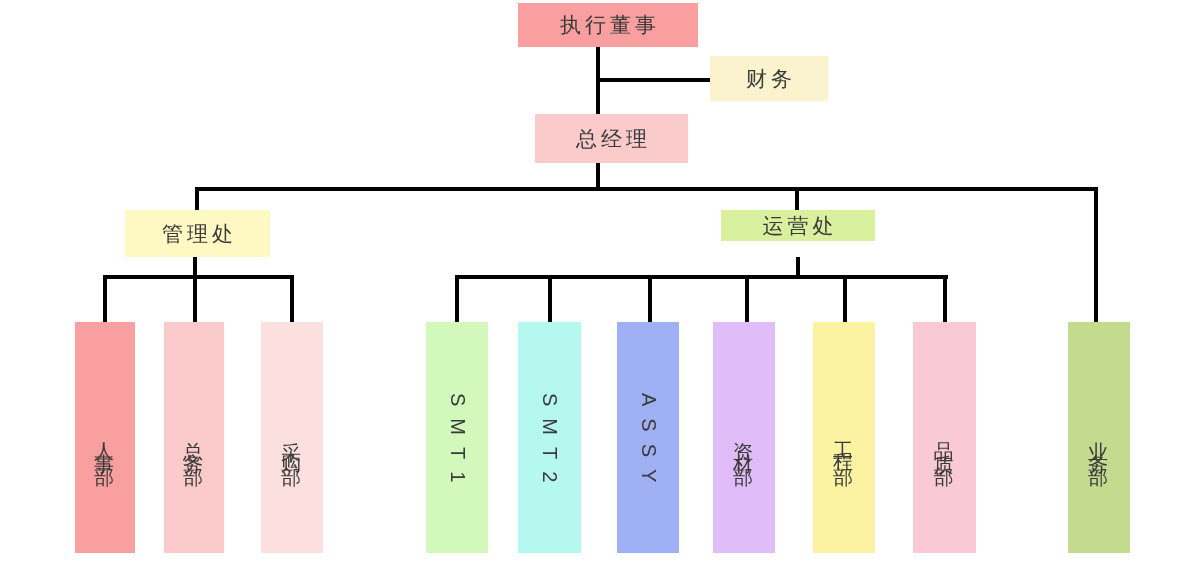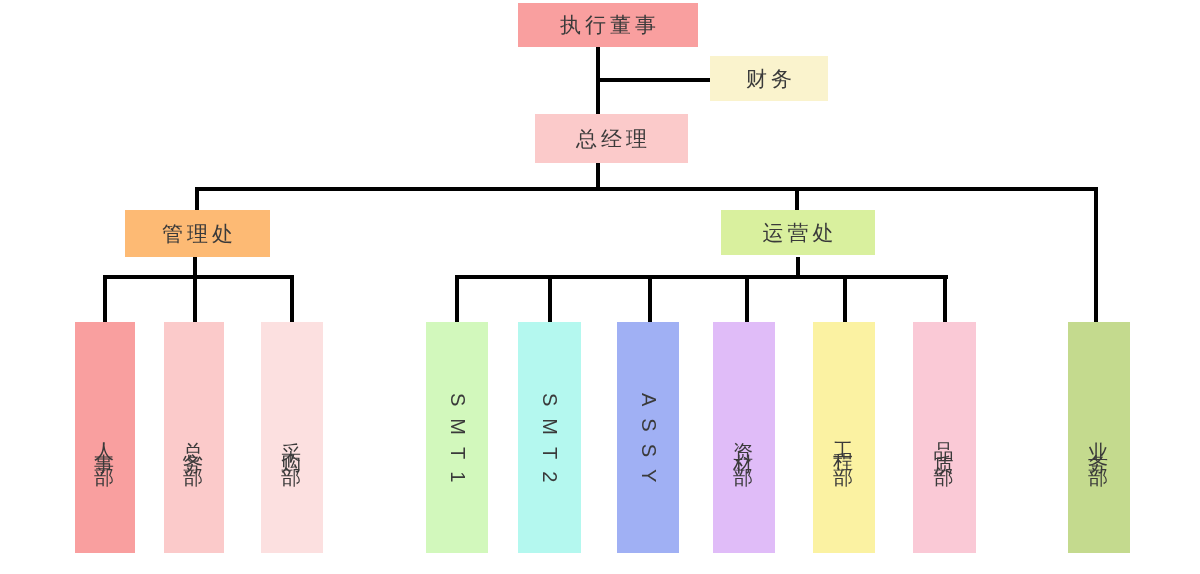--- a/index.html
+++ b/index.html
@@ -65,22 +65,22 @@
   <div class="line" style="left: 648px; top: 275px; width: 4px; height: 47px; background-color: rgb(0, 0, 0);"></div>
   <div class="line" style="left: 745px; top: 275px; width: 4px; height: 47px; background-color: rgb(0, 0, 0);"></div>
   <div class="line" style="left: 843px; top: 275px; width: 4px; height: 47px; background-color: rgb(0, 0, 0);"></div>
   <div class="line" style="left: 943px; top: 275px; width: 4px; height: 47px; background-color: rgb(0, 0, 0);"></div>
 
   <div class="node h" style="left: 518px; top: 3px; width: 180px; height: 44px; background-color: rgb(249, 159, 159);">执行董事</div>
   <div class="node h" style="left: 686px; top: 56px; width: 118px; height: 45px; background-color: rgb(250, 243, 205); margin-left: 24px;">财务</div>
 
   <div class="node h" style="left: 519px; top: 114px; width: 153px; height: 49px; background-color: rgb(251, 202, 202); margin-left: 16px;">总经理</div>
 
-  <div class="node h" style="left: 125px; top: 210px; width: 145px; height: 47px; background-color: #fdba74;">管理处</div>
-  <div class="node h" style="left: 721px; top: 210px; width: 154px; height: 45px; background-color: rgb(217, 240, 158);">运营处</div>
+  <div class="node h" style="left: 125px; top: 210px; width: 145px; height: 47px; background-color: #fef9c3;">管理处</div>
+  <div class="node h" style="left: 721px; top: 210px; width: 154px; height: 31px; background-color: rgb(217, 240, 158);">运营处</div>
 
   <div class="node v" style="left: 75px; top: 322px; width: 60px; height: 231px; background-color: rgb(249, 159, 159);">人事部</div>
   <div class="node v" style="left: 164px; top: 322px; width: 60px; height: 231px; background-color: rgb(251, 202, 202);">总务部</div>
   <div class="node v" style="left: 261px; top: 322px; width: 62px; height: 231px; background-color: rgb(252, 224, 224);">采购部</div>
   <div class="node v" style="left: 426px; top: 322px; width: 62px; height: 231px; background-color: rgb(210, 248, 188);">SMT1</div>
   <div class="node v" style="left: 518px; top: 322px; width: 63px; height: 231px; background-color: rgb(180, 248, 239);">SMT2</div>
   <div class="node v" style="left: 617px; top: 322px; width: 62px; height: 231px; background-color: rgb(160, 176, 244);">ASSY</div>
   <div class="node v" style="left: 713px; top: 322px; width: 62px; height: 231px; background-color: rgb(224, 188, 248);">资材部</div>
   <div class="node v" style="left: 813px; top: 322px; width: 62px; height: 231px; background-color: rgb(251, 242, 162);">工程部</div>
   <div class="node v" style="left: 913px; top: 322px; width: 63px; height: 231px; background-color: rgb(250, 201, 214);">品质部</div>

